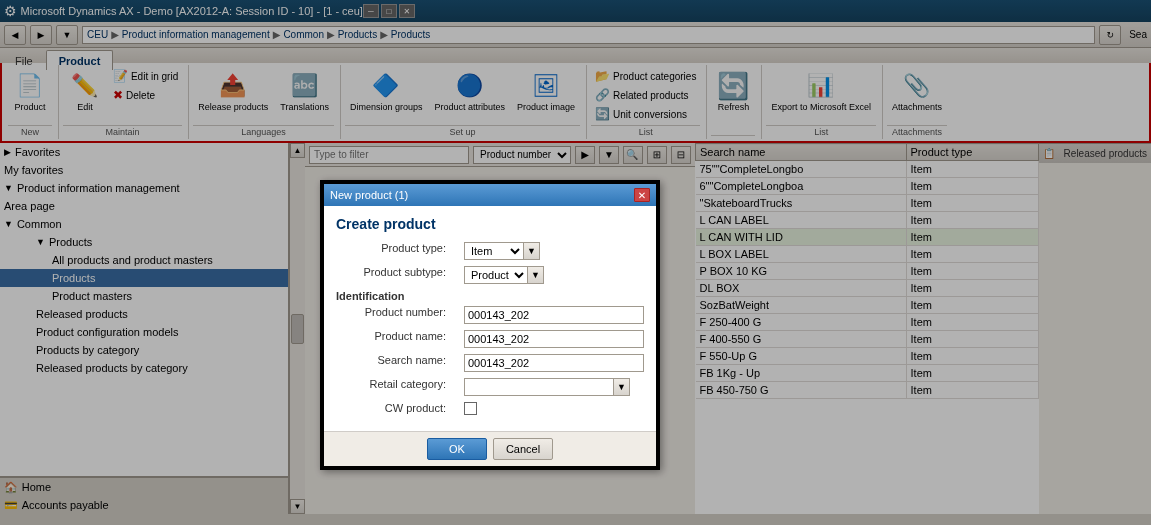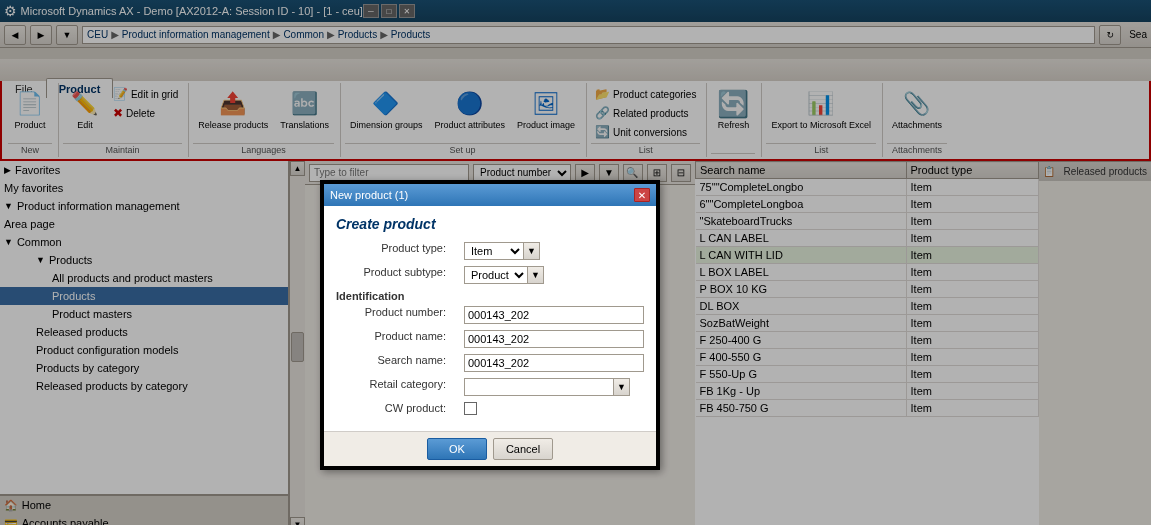--- a/index.html
+++ b/index.html
@@ -29,24 +29,23 @@
       gap: 4px;
     }
     .nav-btn { width: 22px; height: 20px; background: linear-gradient(to bottom, #f0ece6, #d8d4ce); border: 1px solid #a0998e; border-radius: 2px; display: flex; align-items: center; justify-content: center; cursor: pointer; font-size: 9px; }
     .address-path { flex: 1; background: white; border: 1px solid #a0998e; height: 18px; display: flex; align-items: center; padding: 0 4px; font-size: 10px; color: #003366; }
     .address-path .sep { color: #666; margin: 0 3px; }
 
     
     .ribbon-tabs {
       background: linear-gradient(to bottom, #e8e4de, #d8d2ca);
       display: flex;
-      padding: 19px 2px 0;
+      padding: 2px 2px 0;
       border-bottom: none;
-      height: 22px;
-      margin-top: 11px;
+      height: 15px;
     }
     .ribbon-tab {
       padding: 2px 12px;
       border: 1px solid transparent;
       border-bottom: none;
       cursor: pointer;
       font-size: 11px;
       height: 20px;
       display: flex;
       align-items: center;
@@ -278,21 +277,21 @@
       width: 16px; height: 14px;
       background: #cc4444;
       border: 1px solid #aa2222;
       color: white;
       font-size: 10px;
       display: flex; align-items: center; justify-content: center;
       cursor: pointer;
       border-radius: 1px;
     }
     .modal-content { padding: 10px 12px; }
-    .modal-title { font-size: 14px; color: #003366; font-weight: bold; margin-bottom: 10px; font-style: italic; }
+    .modal-title { font-size: 14px; color: #003366; font-weight: bold; margin-bottom: 10px; }
     .form-row {
       display: flex;
       align-items: flex-start;
       margin-bottom: 6px;
       gap: 18px;
     }
     .form-label {
       width: 110px;
       text-align: right;
       font-size: 11px;

